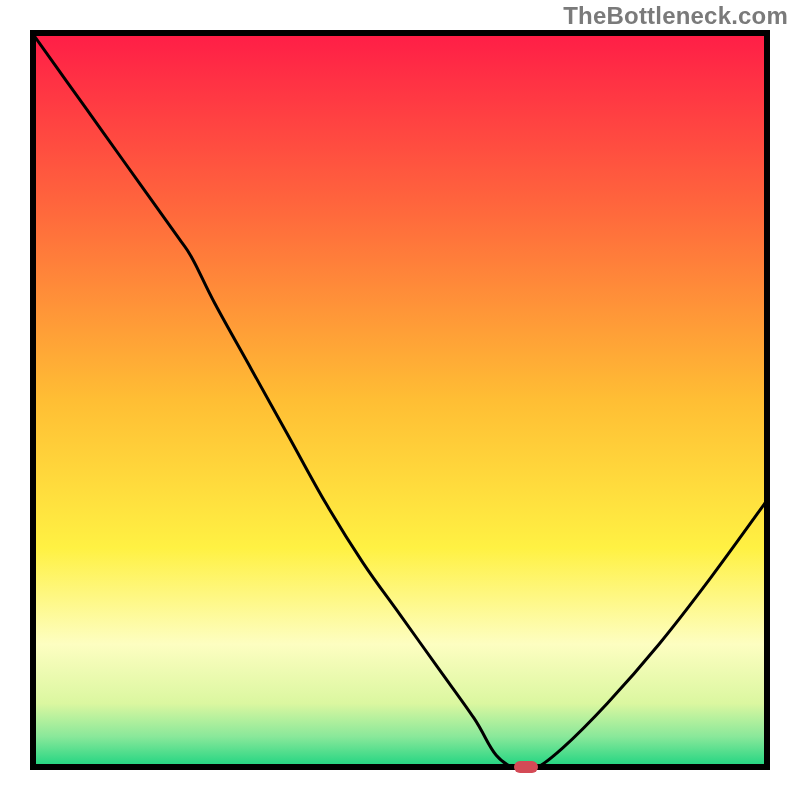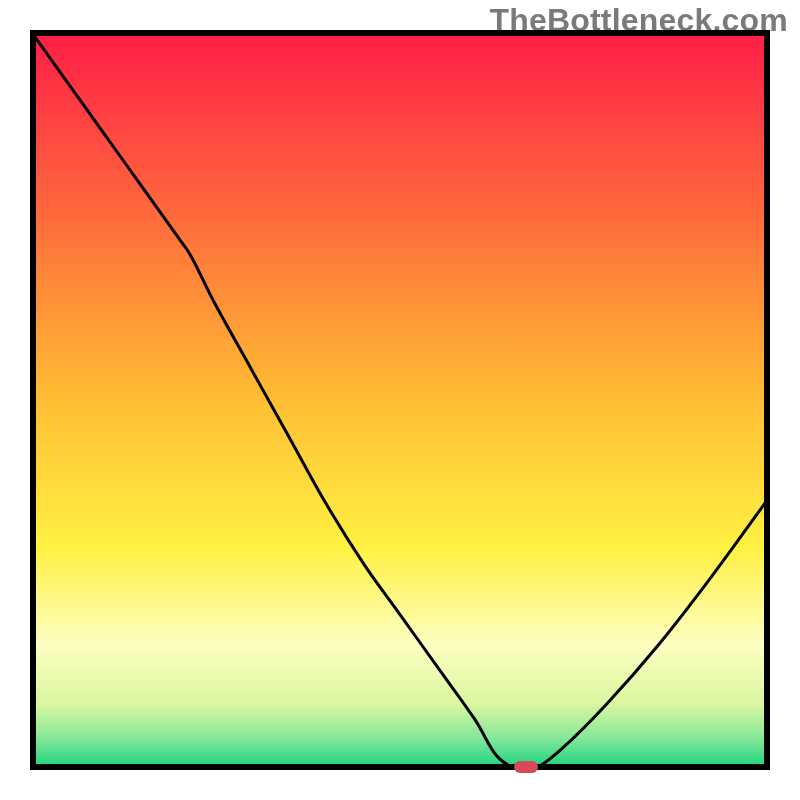--- a/index.html
+++ b/index.html
@@ -13,21 +13,21 @@
   .container {
     position: relative;
     width: 800px;
     height: 800px;
   }
   .watermark {
     position: absolute;
     top: 2px;
     right: 12px;
     font-family: Arial, Helvetica, sans-serif;
-    font-size: 32px;
+    font-size: 24px;
     font-weight: 600;
     color: #7a7a7a;
     letter-spacing: 0.2px;
   }
   .plot {
     position: absolute;
     top: 30px;
     left: 30px;
     width: 740px;
     height: 740px;

